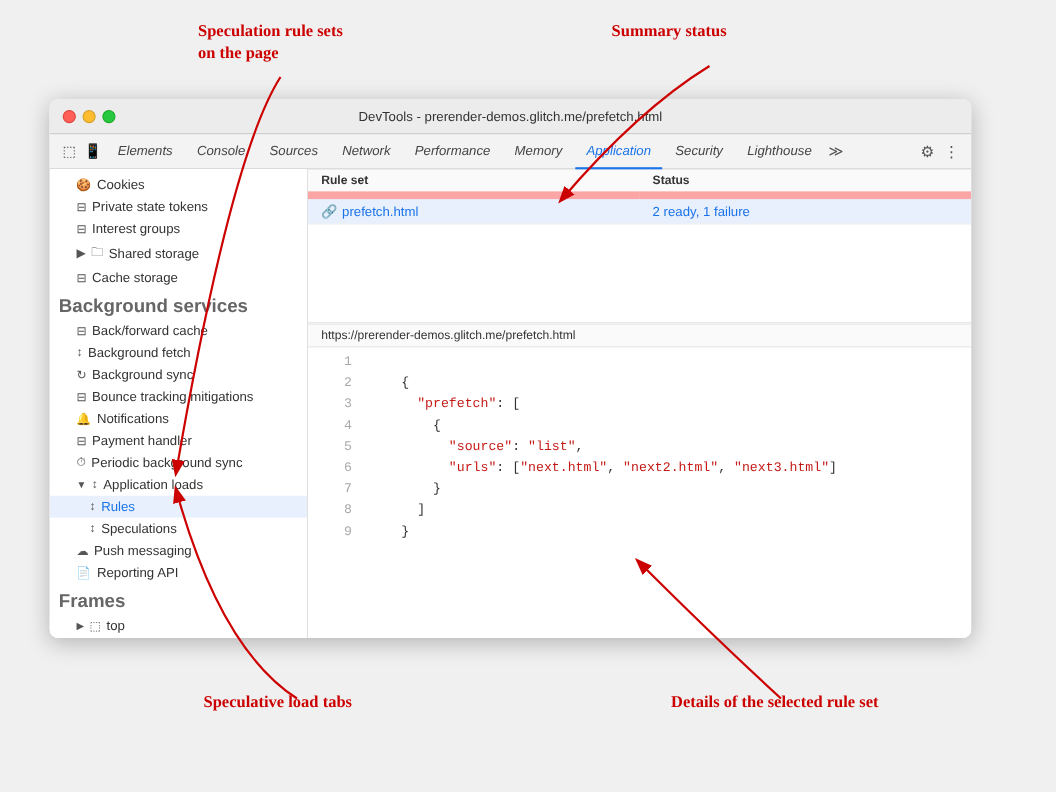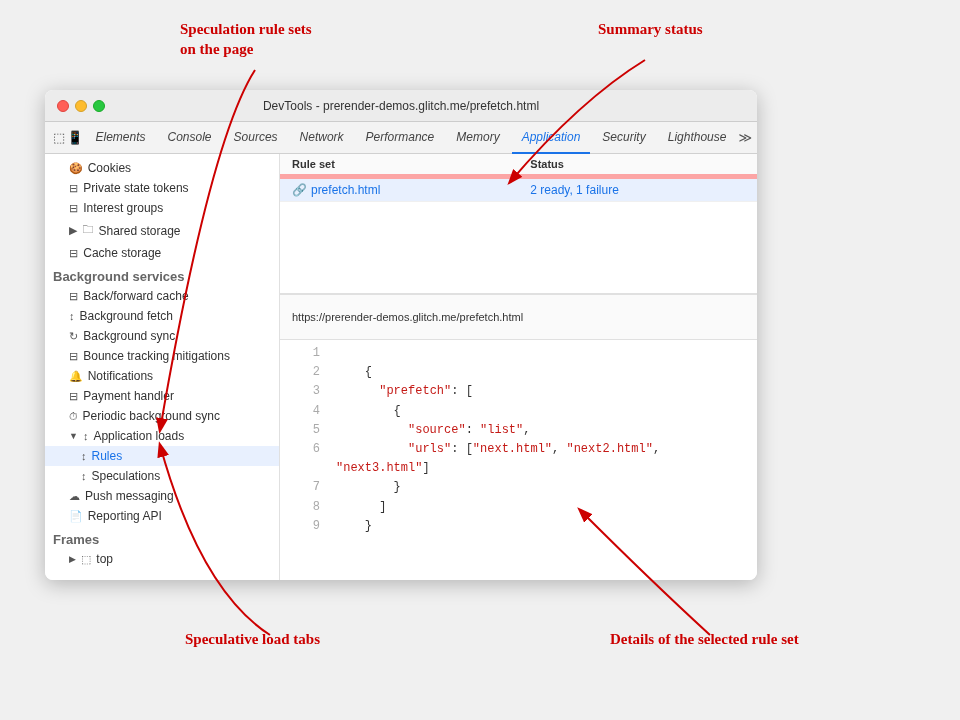--- a/index.html
+++ b/index.html
@@ -21,21 +21,21 @@
       color: #cc0000;
       font-weight: bold;
       line-height: 1.3;
     }
 
     
     .browser-window {
       position: absolute;
       top: 90px;
       left: 45px;
-      width: 712px;
+      width: 838px;
       height: 490px;
       background: #fff;
       border-radius: 8px;
       box-shadow: 0 4px 20px rgba(0,0,0,0.25);
       overflow: hidden;
     }
 
     
     .title-bar {
       background: #ececec;
@@ -149,21 +149,21 @@
       font-size: 12px;
       gap: 5px;
     }
     .sidebar-item.selected { background: #e8f0fe; color: #1a73e8; }
 
     .sidebar-item.indent1 { padding-left: 24px; }
     .sidebar-item.indent2 { padding-left: 36px; }
 
     .sidebar-section-label {
       padding: 6px 8px 2px 8px;
-      font-size: 13px;
+      font-size: 17px;
       color: #666;
       font-weight: 600;
     }
 
     .sidebar-icon {
       font-size: 11px;
       color: #555;
       flex-shrink: 0;
     }
 
@@ -186,21 +186,21 @@
       width: 100%;
       border-collapse: collapse;
     }
 
     .rule-table th {
       text-align: left;
       padding: 4px 12px;
       font-size: 11px;
       font-weight: 600;
       color: #333;
-      border-bottom: 5px solid #fca5a5;
+      border-bottom: 7px solid #fca5a5;
       background: #fafafa;
     }
 
     .rule-table td {
       padding: 4px 12px;
       font-size: 12px;
       color: #333;
       border-bottom: 1px solid #f0f0f0;
     }
 
@@ -216,21 +216,21 @@
       gap: 4px;
     }
 
     .status-badge {
       color: #1a73e8;
       cursor: pointer;
     }
 
     
     .url-bar {
-      padding: 16px 12px;
+      padding: 4px 12px;
       font-size: 11px;
       color: #333;
       background: #fafafa;
       border-top: 1px solid #e0e0e0;
       border-bottom: 1px solid #e0e0e0;
     }
 
     
     .code-panel {
       flex: 1;
@@ -472,21 +472,21 @@
         </div>
       </div>
     </div>
   </div>
 </div>
 
 <div class="annotation" style="top: 20px; left: 180px; width: 200px;">
   Speculation rule sets<br>on the page
 </div>
 
-<div class="annotation" style="top: 20px; left: 598px; width: 160px;">
+<div class="annotation" style="top: 20px; left: 556px; width: 160px;">
   Summary status
 </div>
 
 <div class="annotation" style="top: 630px; left: 185px; width: 200px;">
   Speculative load tabs
 </div>
 
 <div class="annotation" style="top: 630px; left: 610px; width: 260px;">
   Details of the selected rule set
 </div>

